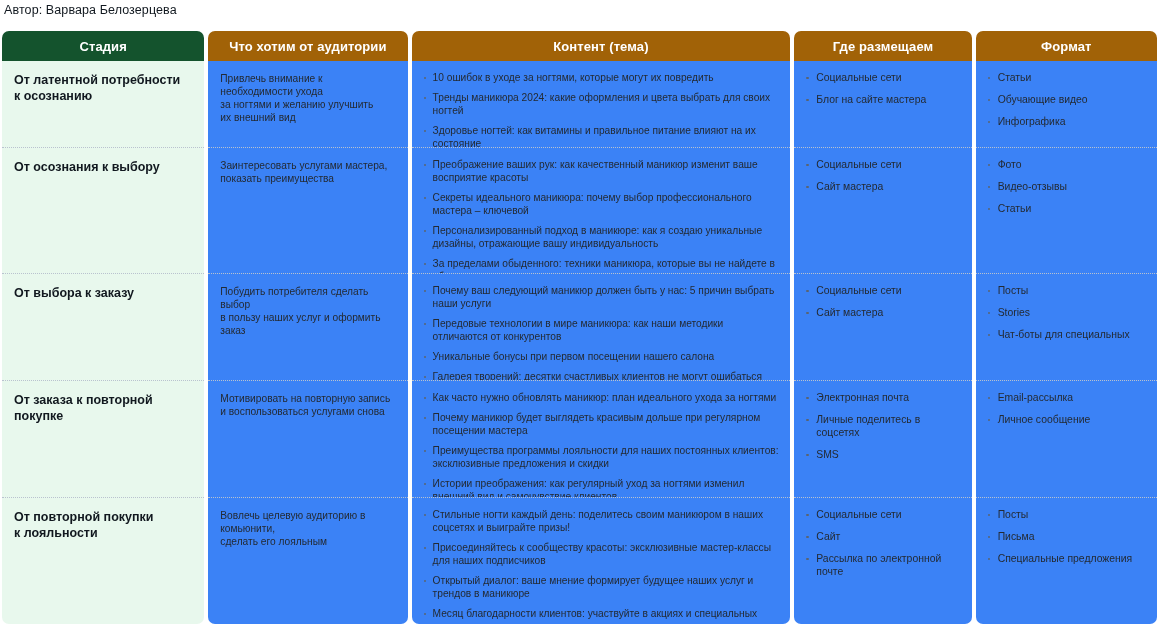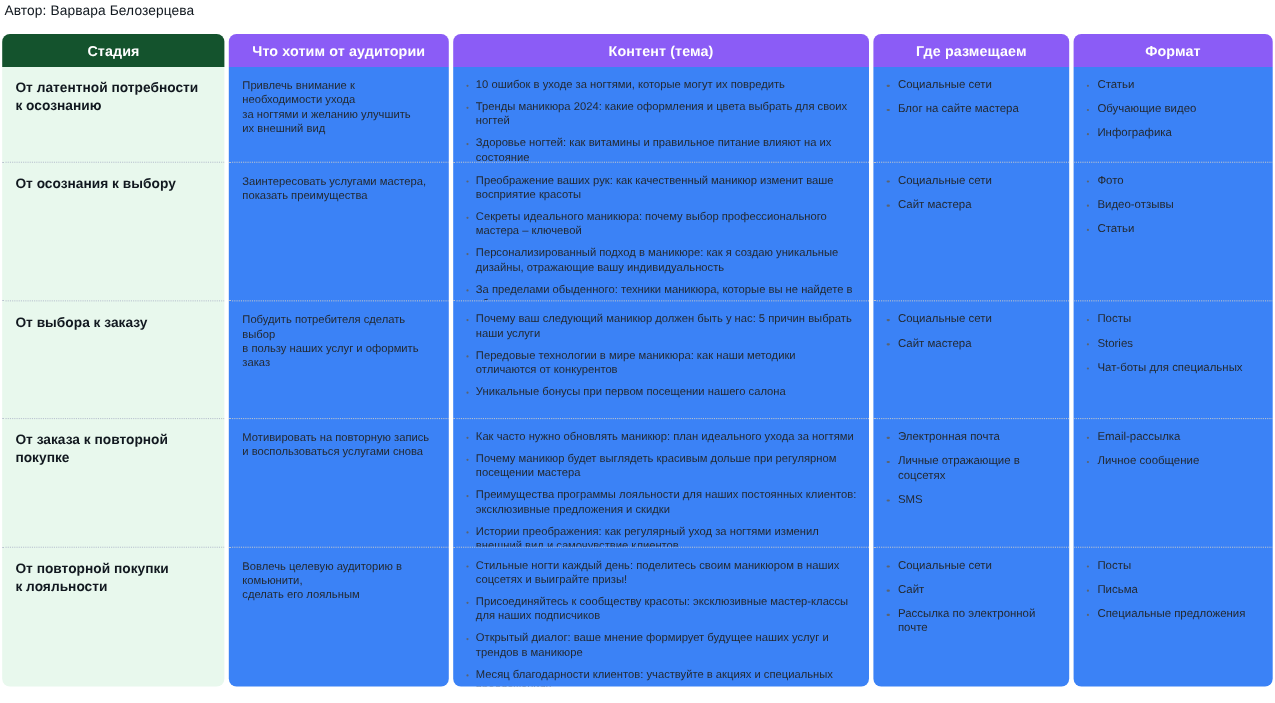--- a/index.html
+++ b/index.html
@@ -63,21 +63,21 @@
     justify-content: center;
     color: #ffffff;
     font-size: 13px;
     font-weight: bold;
     letter-spacing: 0.1px;
     text-align: center;
     box-sizing: border-box;
     padding: 0 6px;
   }
   .col-head.green { background: #14532d; }
-  .col-head.blue  { background: #8b5cf6; }
+  .col-head.blue  { background: #a16207; }
 
   .col-body {
     border-radius: 0 0 7px 7px;
     overflow: hidden;
     display: flex;
     flex-direction: column;
     box-sizing: border-box;
   }
   .col-body.green { background: #e8f8ed; }
   .col-body.blue  { background: #3b82f6; }
@@ -194,20 +194,21 @@
               <li>Секреты идеального маникюра: почему выбор профессионального мастера – ключевой</li>
               <li>Персонализированный подход в маникюре: как я создаю уникальные дизайны, отражающие вашу индивидуальность</li>
               <li>За пределами обыденного: техники маникюра, которые вы не найдете в обычных салонах</li>
             </ul>
           </div>
         <div class="cell list-cell r2">
             <ul>
               <li>Почему ваш следующий маникюр должен быть у нас: 5 причин выбрать наши услуги</li>
               <li>Передовые технологии в мире маникюра: как наши методики отличаются от конкурентов</li>
               <li>Уникальные бонусы при первом посещении нашего салона</li>
+              <li>Галерея творений: десятки счастливых клиентов не могут ошибаться</li>
             </ul>
           </div>
         <div class="cell list-cell r3">
             <ul>
               <li>Как часто нужно обновлять маникюр: план идеального ухода за ногтями</li>
               <li>Почему маникюр будет выглядеть красивым дольше при регулярном посещении мастера</li>
               <li>Преимущества программы лояльности для наших постоянных клиентов: эксклюзивные предложения и скидки</li>
               <li>Истории преображения: как регулярный уход за ногтями изменил внешний вид и самочувствие клиентов</li>
             </ul>
           </div>
@@ -239,21 +240,21 @@
           </div>
         <div class="cell list-cell channels-cell r2">
             <ul>
               <li>Социальные сети</li>
               <li>Сайт мастера</li>
             </ul>
           </div>
         <div class="cell list-cell channels-cell r3">
             <ul>
               <li>Электронная почта</li>
-              <li>Личные отражающие в соцсетях</li>
+              <li>Личные поделитесь в соцсетях</li>
               <li>SMS</li>
             </ul>
           </div>
         <div class="cell list-cell channels-cell r4">
             <ul>
               <li>Социальные сети</li>
               <li>Сайт</li>
               <li>Рассылка по электронной почте</li>
             </ul>
           </div>

